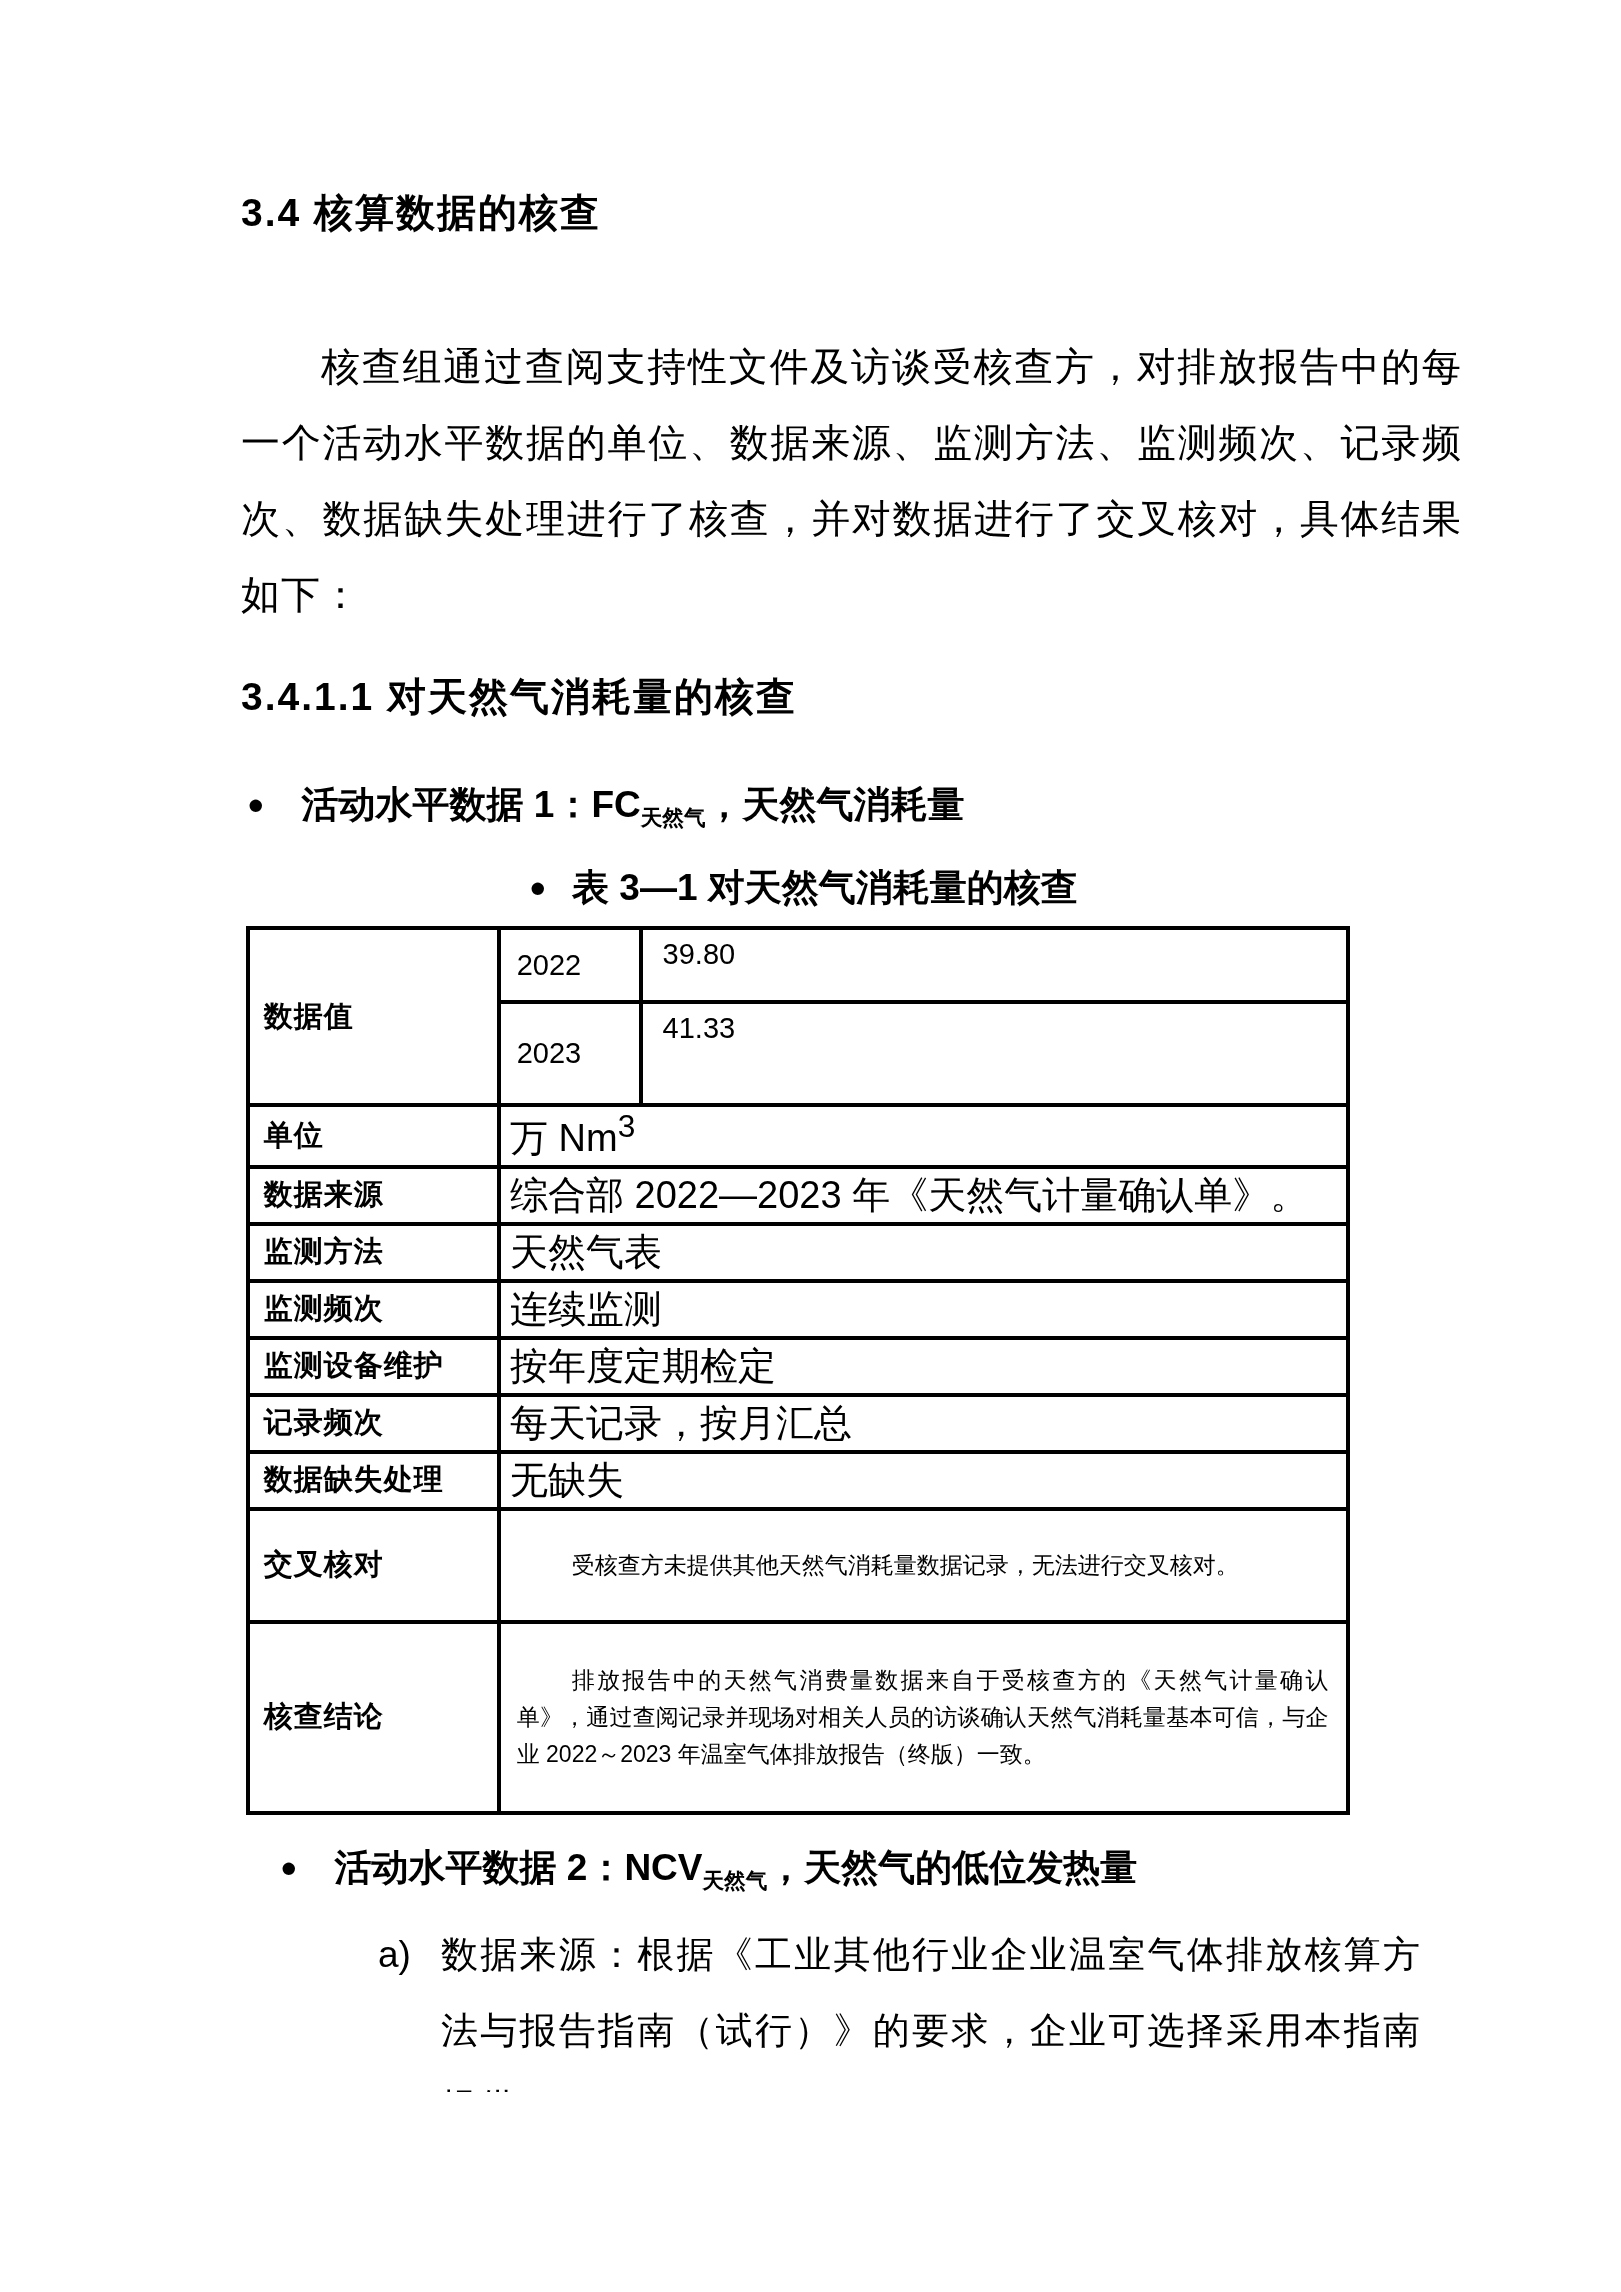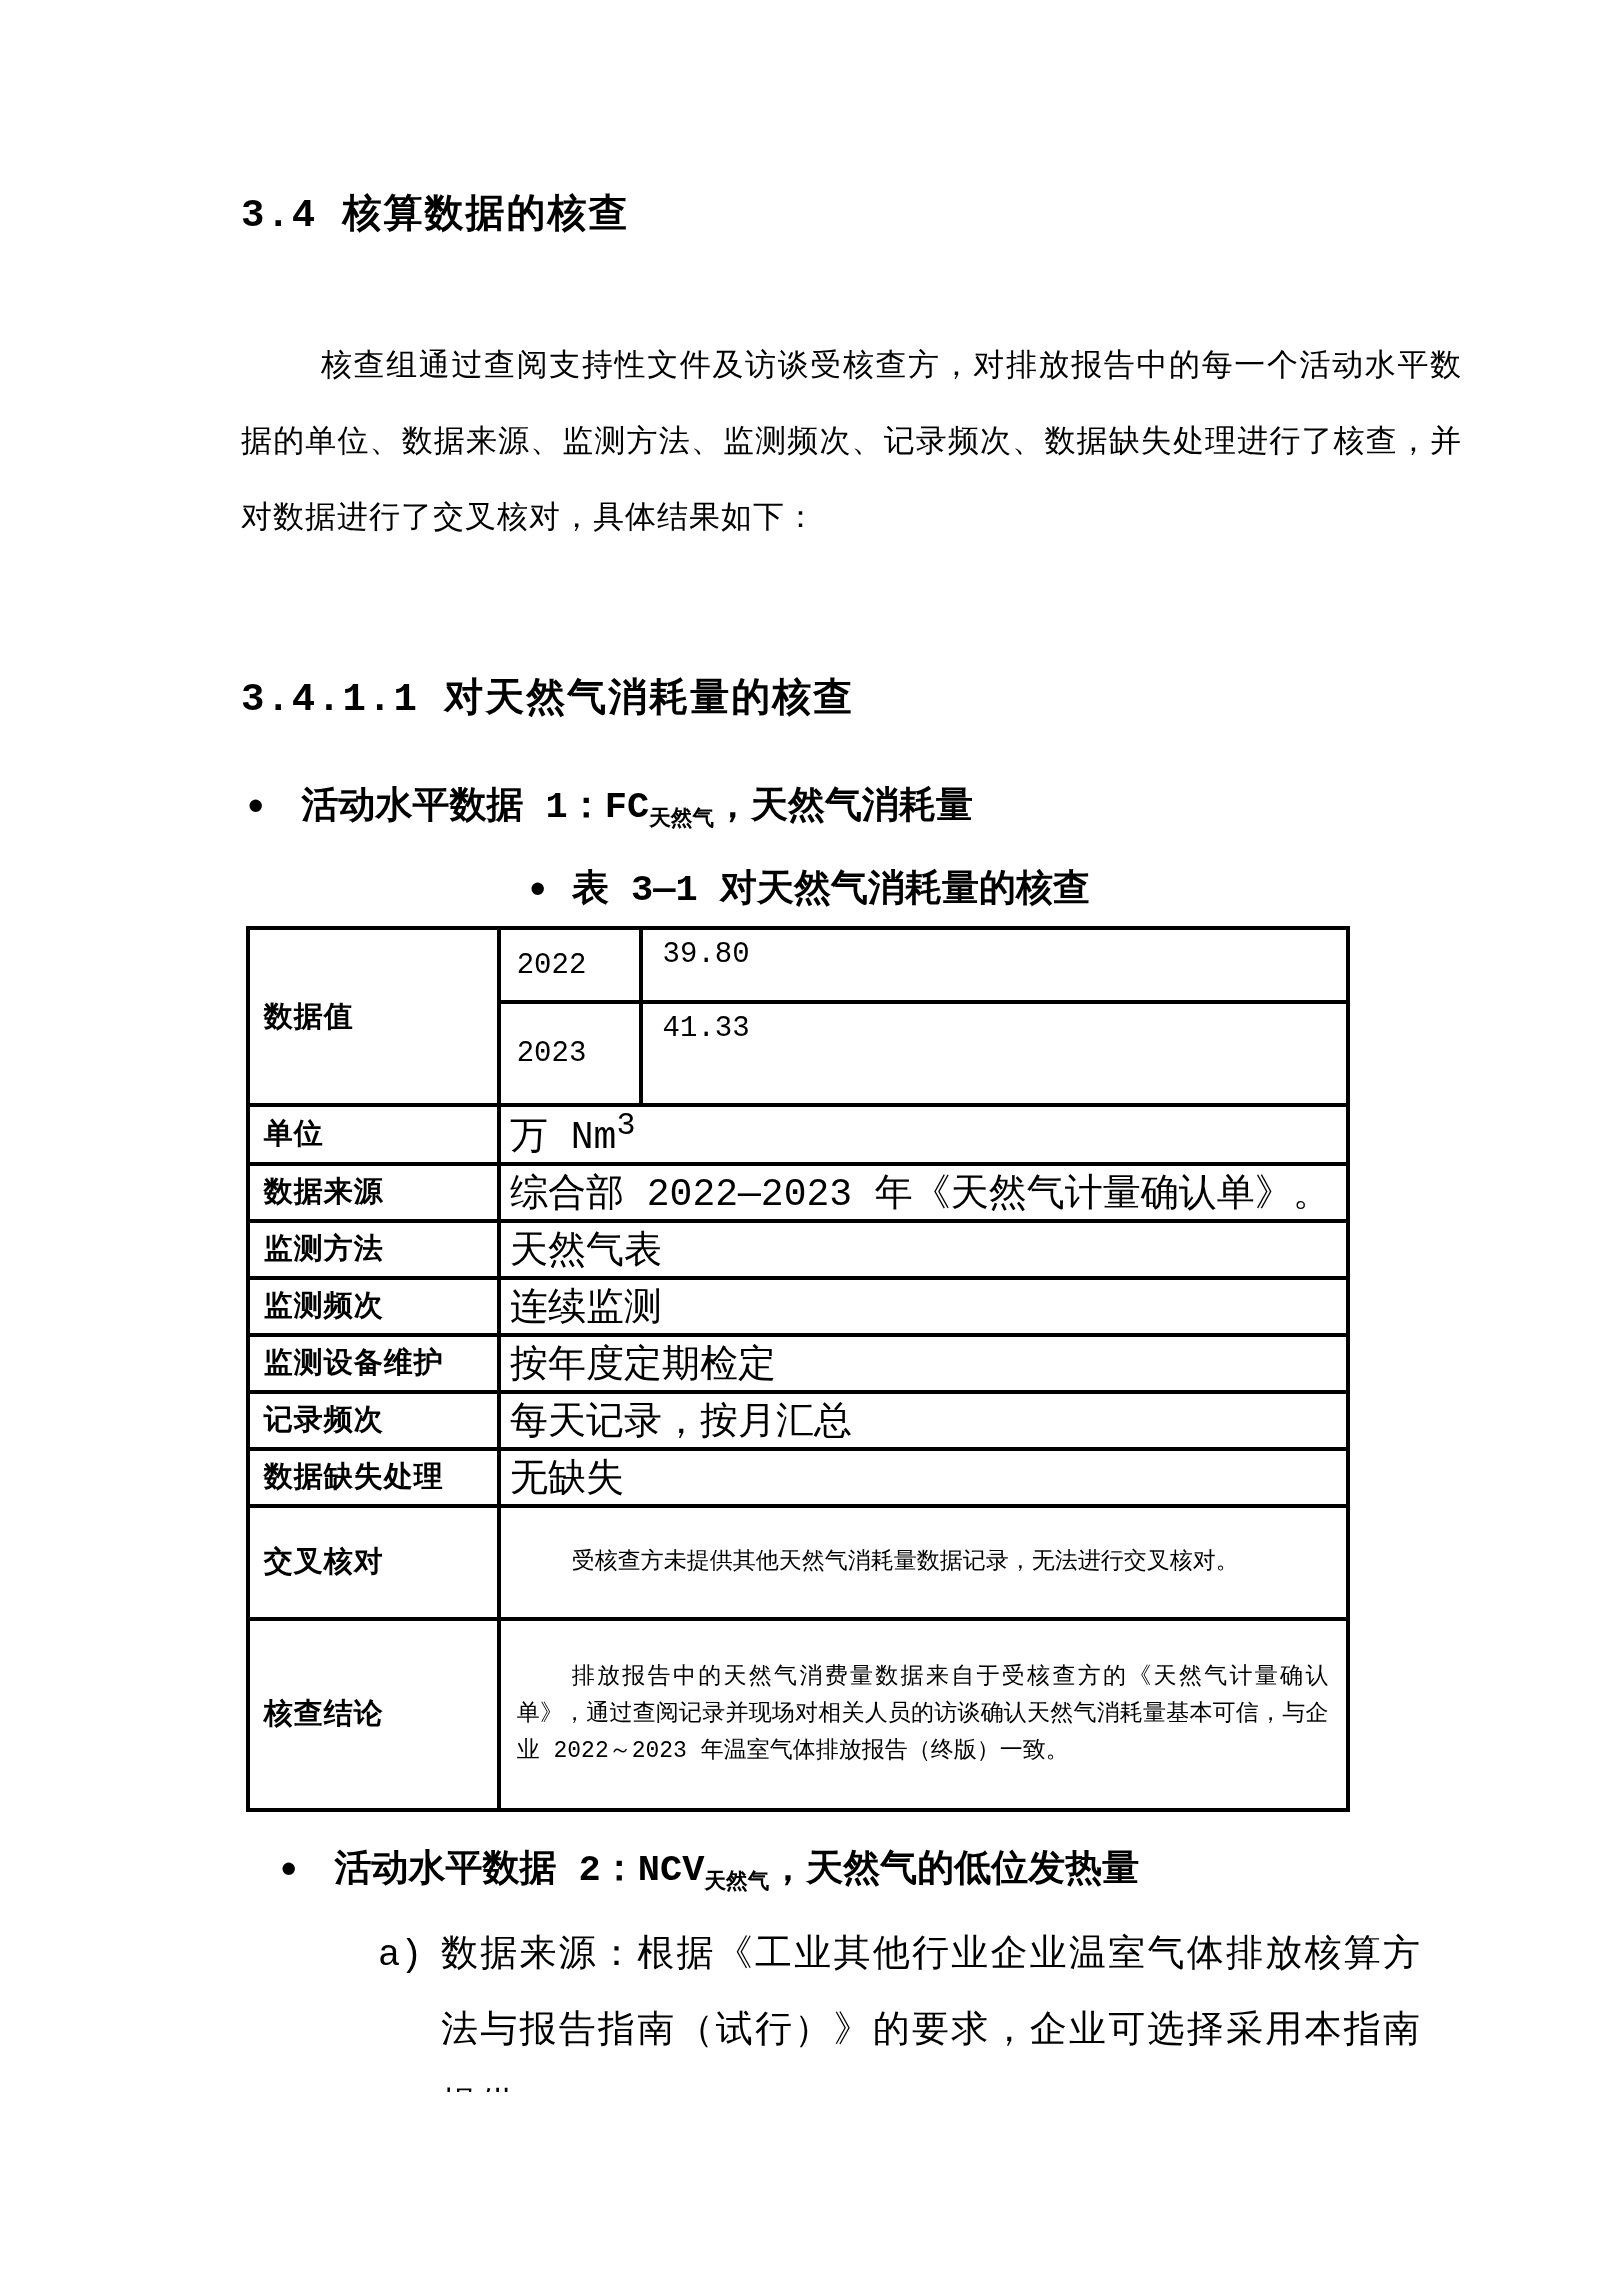--- a/index.html
+++ b/index.html
@@ -1,38 +1,38 @@
 <!DOCTYPE html>
 <html><head>
 <meta charset="utf-8">
 <style>
   html,body { margin:0; padding:0; background:#ffffff; }
   .page {
     position:relative;
     width:1621px; height:2092px;
     background:#ffffff;
     color:#000;
-    font-family:Liberation Mono, monospace;
+    font-family:Liberation Sans, sans-serif;
     overflow:hidden;
   }
   .abs { position:absolute; }
   .heading {
     left:241px;
     font-size:39px;
     font-weight:bold;
     letter-spacing:2px;
     white-space:nowrap;
   }
   .h1 { top:186px; }
   .h2 { top:263px; }
   .h3 { top:670px; }
   .para {
     left:241px; top:329px;
     width:1221px;
-    font-size:31px;
+    font-size:39px;
     line-height:76px;
     text-align:justify;
     text-indent:80px;
     letter-spacing:1px;
   }
   .bullet-line {
     font-size:37px;
     font-weight:bold;
     white-space:nowrap;
     display:flex;

